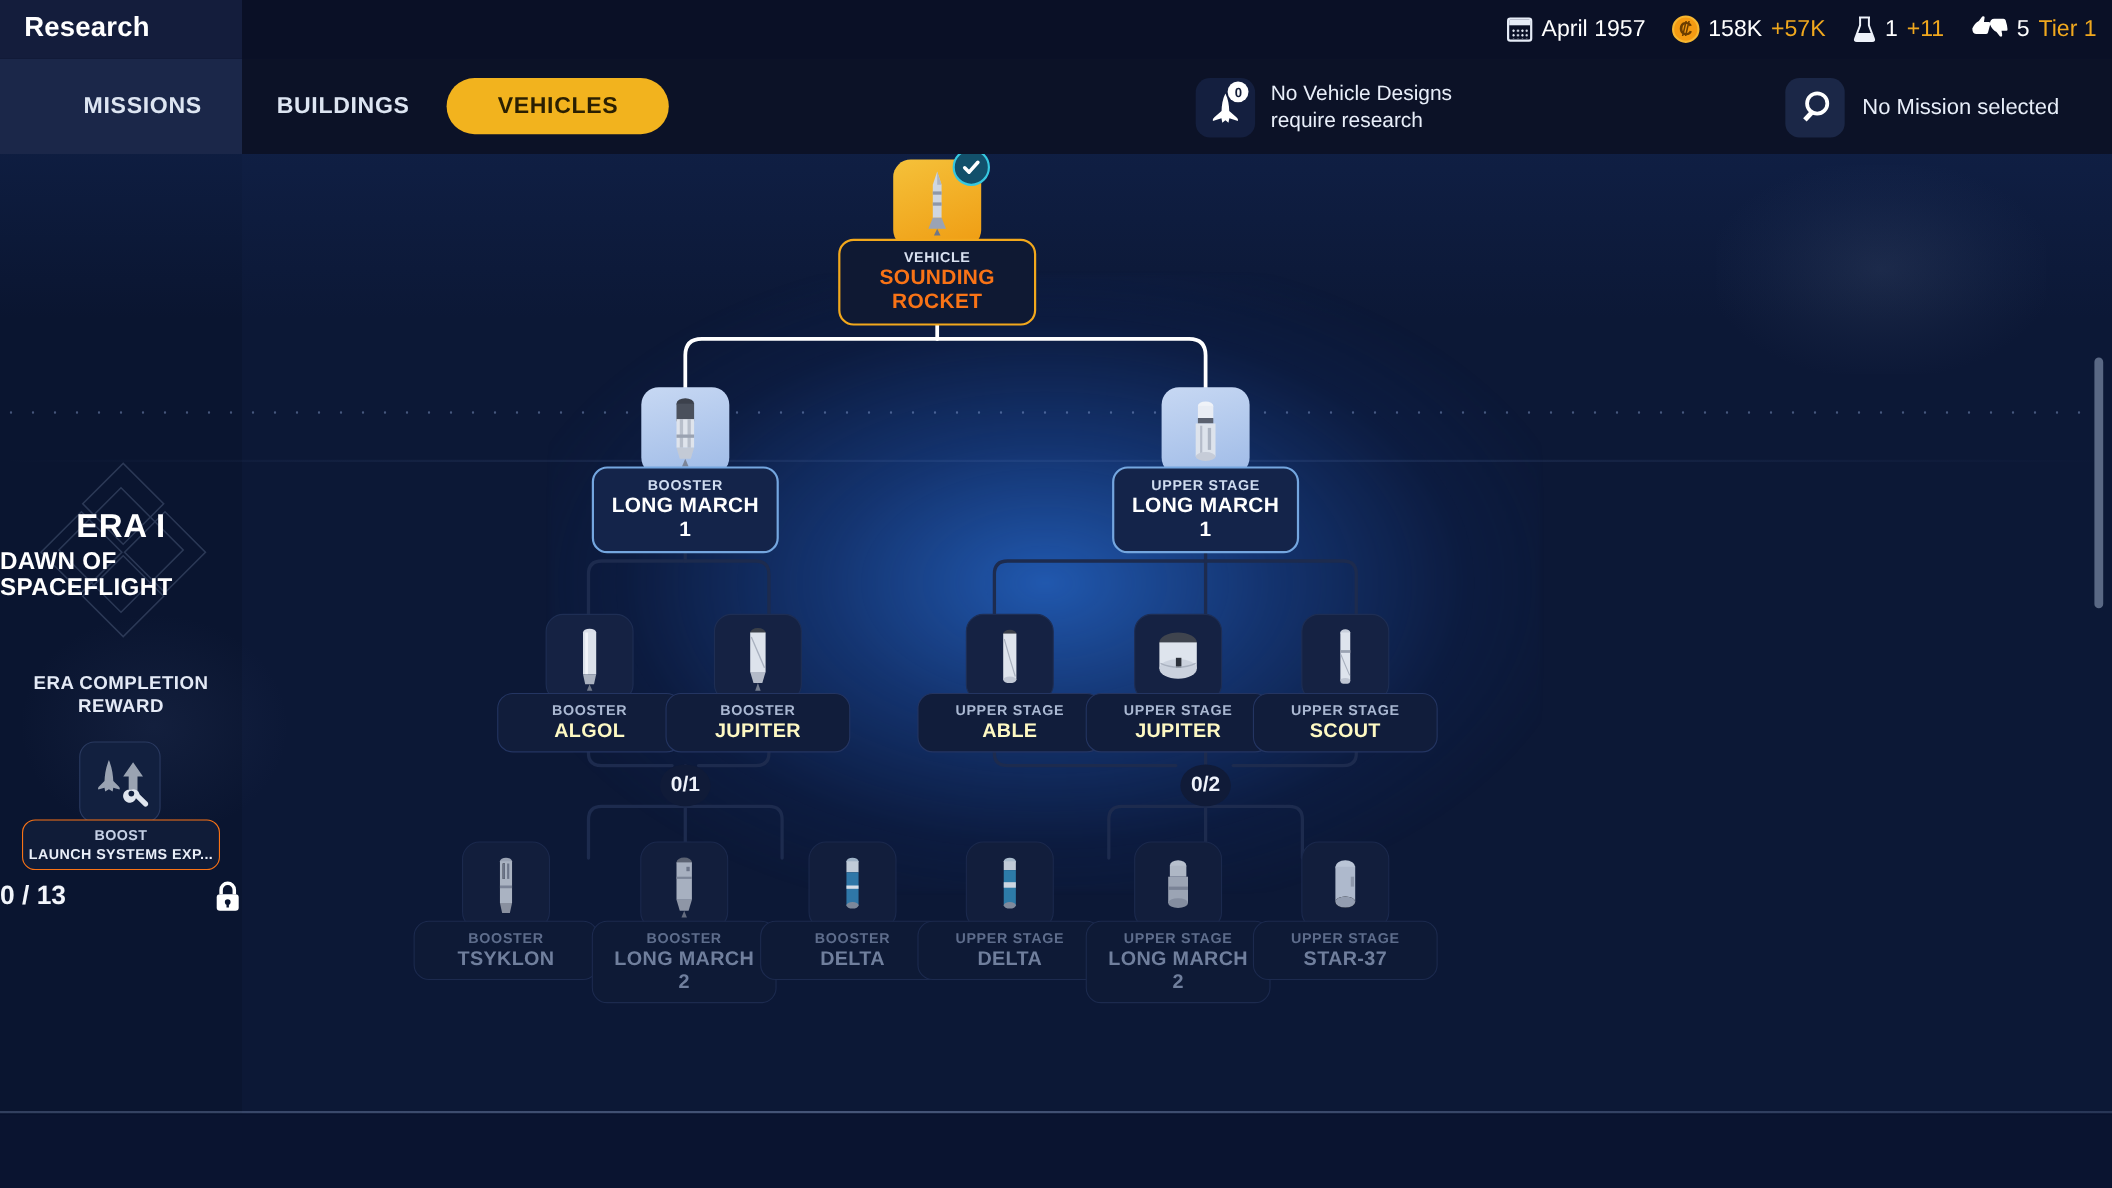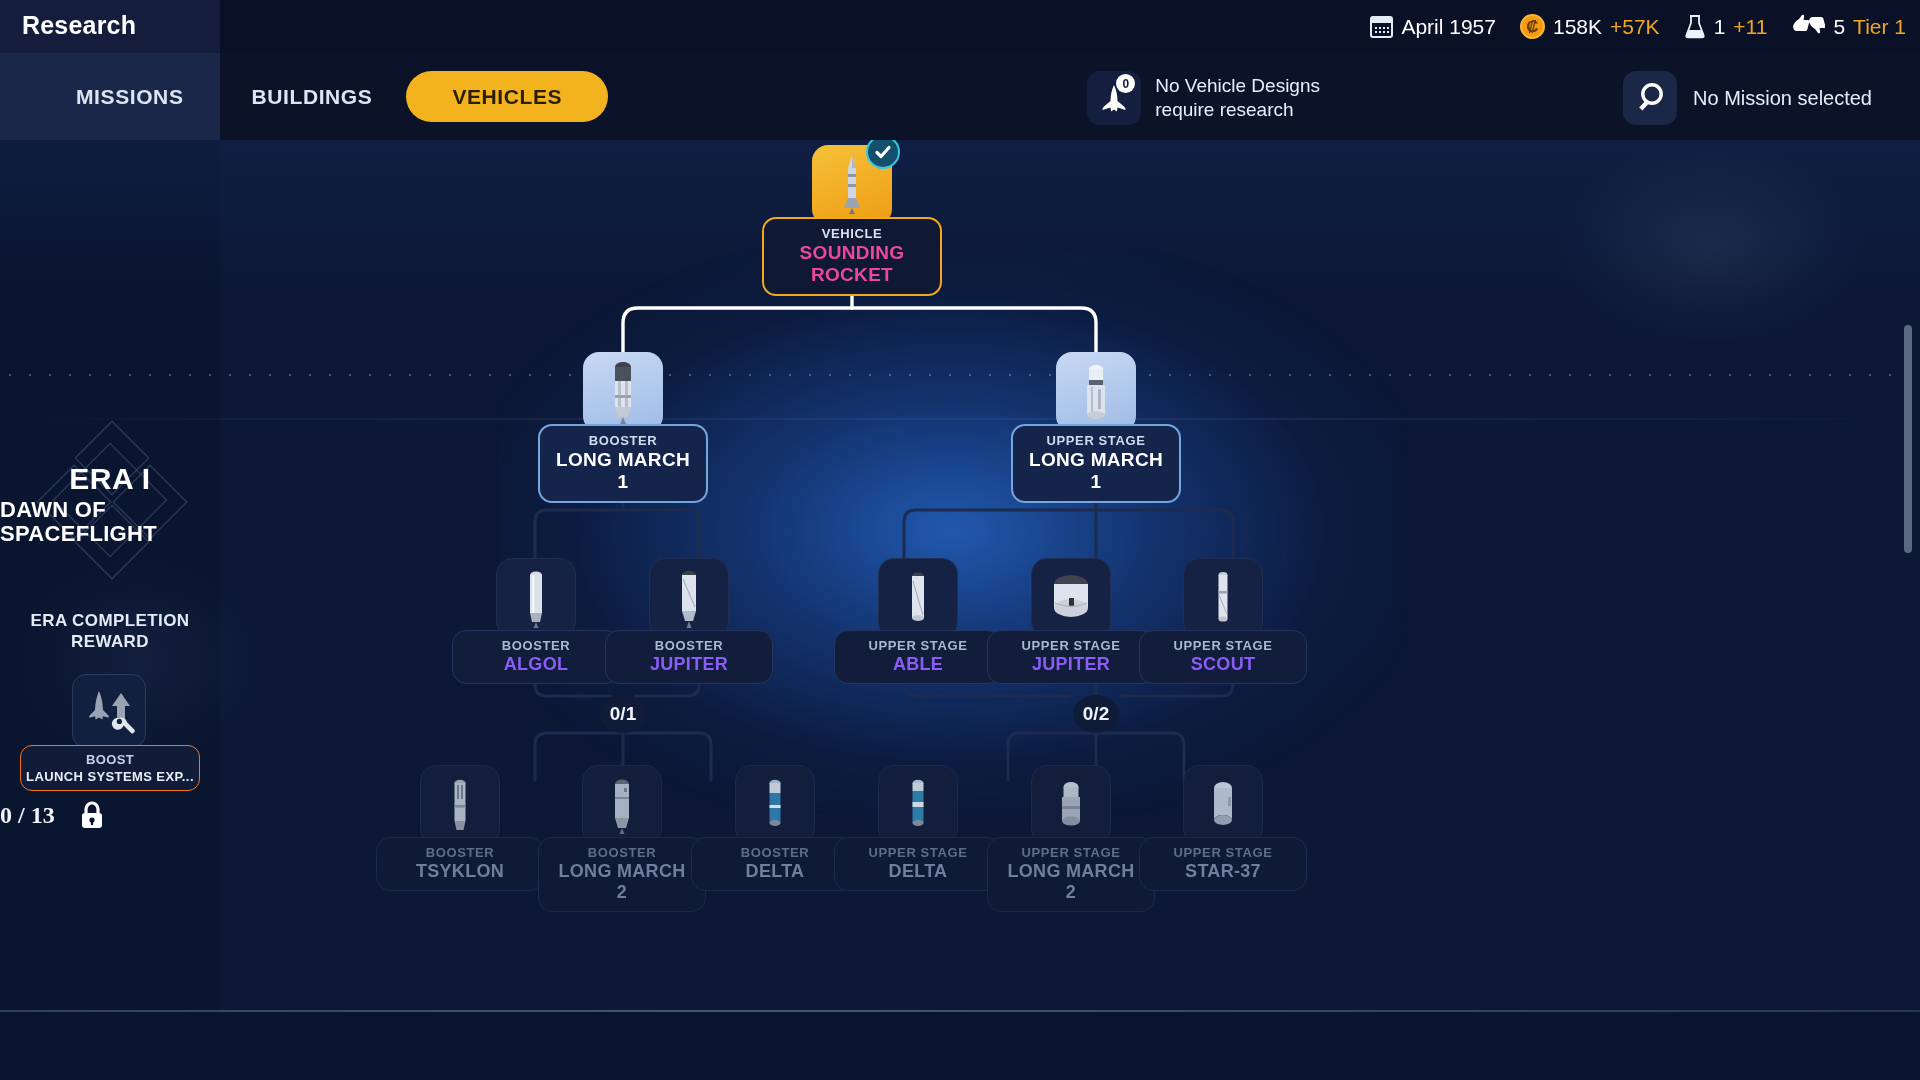--- a/index.html
+++ b/index.html
@@ -177,21 +177,21 @@
   }
   .reward-chip {
     position: absolute; left: 20px; top: 605px; width: 180px; height: 46px;
     border-radius: 12px; background: #101c38; border: 1px solid #f97316;
     display:flex; flex-direction: column; align-items:center; justify-content:center; gap:2px;
   }
   .reward-chip .r1 { font-size: 13px; font-weight: bold; color: #c6d1e6; letter-spacing:.4px; }
   .reward-chip .r2 { font-size: 13px; font-weight: bold; color: #e9eef8; letter-spacing:.4px; }
   .era-progress {
     position: absolute; left: 0; right: 0; top: 660px;
-    display: flex; align-items: center; justify-content: flex-start; gap: 24px; font-family: Liberation Serif, serif;
+    display: flex; align-items: center; justify-content: space-between; gap: 24px;
   }
   .era-progress .pnum { font-size: 24px; font-weight: bold; color: #f2f5fb; }
   .lock-ico { width: 26px; height: 30px; position: relative; }
 
   .back-btn {
     position: absolute; left: 22px; top: 1022px; width: 54px; height: 54px;
     border-radius: 13px; background: #0a1228; border: 2px solid #6d7b99;
     display:flex; align-items:center; justify-content:center; z-index: 45; cursor: pointer;
   }
 
@@ -211,38 +211,38 @@
     display:flex; flex-direction: column; align-items:center; justify-content:flex-end;
     min-width: 150px; text-align: center;
   }
   .node .chip .kind { font-size: 13px; font-weight: bold; letter-spacing:.6px; }
   .node .chip .name { font-size: 18px; font-weight: bold; letter-spacing:.3px; margin-top:1px; }
 
   
   .node.gold .thumb { background: linear-gradient(160deg,#f5c13a,#ef9c12); }
   .node.gold .chip { background:#0f1933; border: 2.5px solid #f2a81c; min-width: 172px; }
   .node.gold .chip .kind { color:#d9e1f1; }
-  .node.gold .chip .name { color:#ec4899; font-size: 19px; }
+  .node.gold .chip .name { color:#f97316; font-size: 19px; }
   .check-badge {
     position: absolute; right: -8px; top: -10px; width: 34px; height: 34px;
     border-radius: 50%; background: #12506b; border: 2.5px solid #36c8e0;
     display:flex; align-items:center; justify-content:center;
   }
 
   
   .node.avail .thumb { background: linear-gradient(165deg,#c7d8f3,#9fbbe7); }
   .node.avail .chip { background:#14244a; border: 2.5px solid #74a6df; min-width: 162px; }
   .node.avail .chip .kind { color:#cfdcf0; }
   .node.avail .chip .name { color:#ffffff; font-size: 19px; }
 
   
   .node.locked .thumb { background: #152votes; background-color:#152243; border:1px solid #1e2e54; }
   .node.locked .chip { background:#111d3b; border: 1.5px solid #243562; min-width: 168px; }
   .node.locked .chip .kind { color:#aab8d2; }
-  .node.locked .chip .name { color:#8b5cf6; }
+  .node.locked .chip .name { color:#fef9c3; }
 
   
   .node.dim .thumb { background:#121e3c; border:1px solid #1b294d; }
   .node.dim .chip { background:#0e1a36; border: 1.5px solid #1c2a4e; min-width: 168px; }
   .node.dim .chip .kind { color:#5e6d8c; }
   .node.dim .chip .name { color:#707f9d; }
 
   .gate {
     position: absolute; z-index: 14;
     width: 46px; height: 38px; border-radius: 50%;

